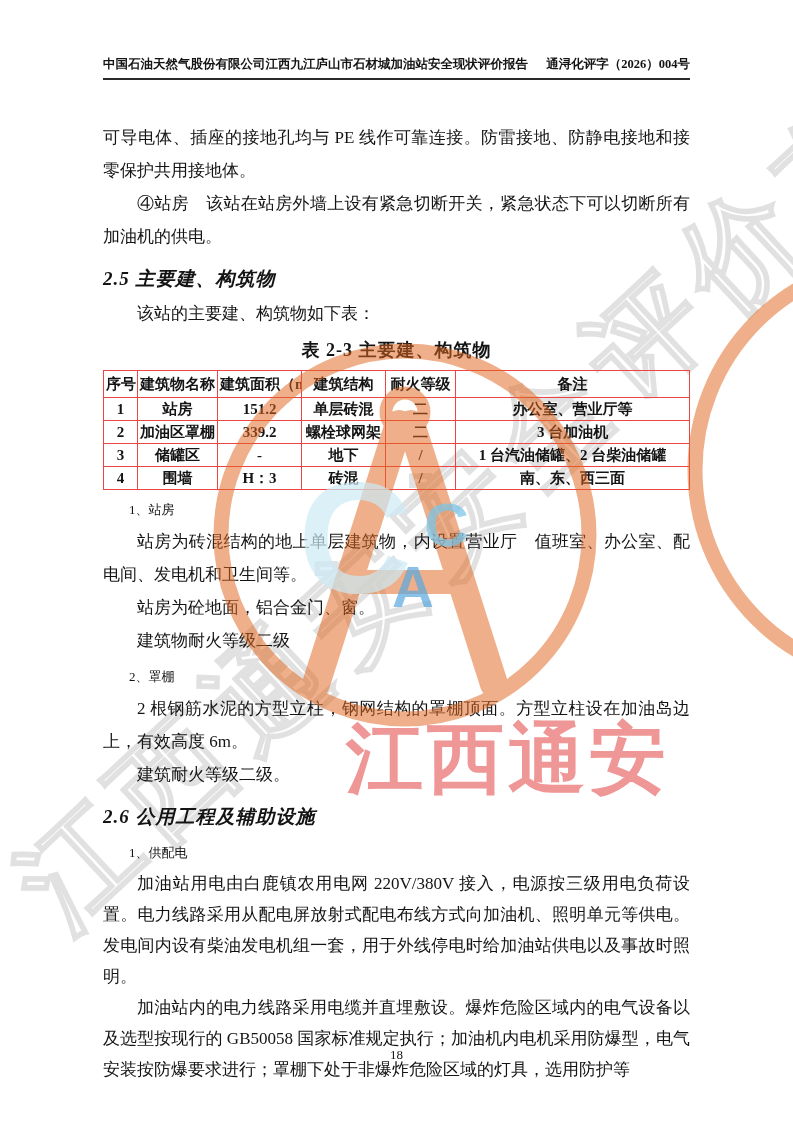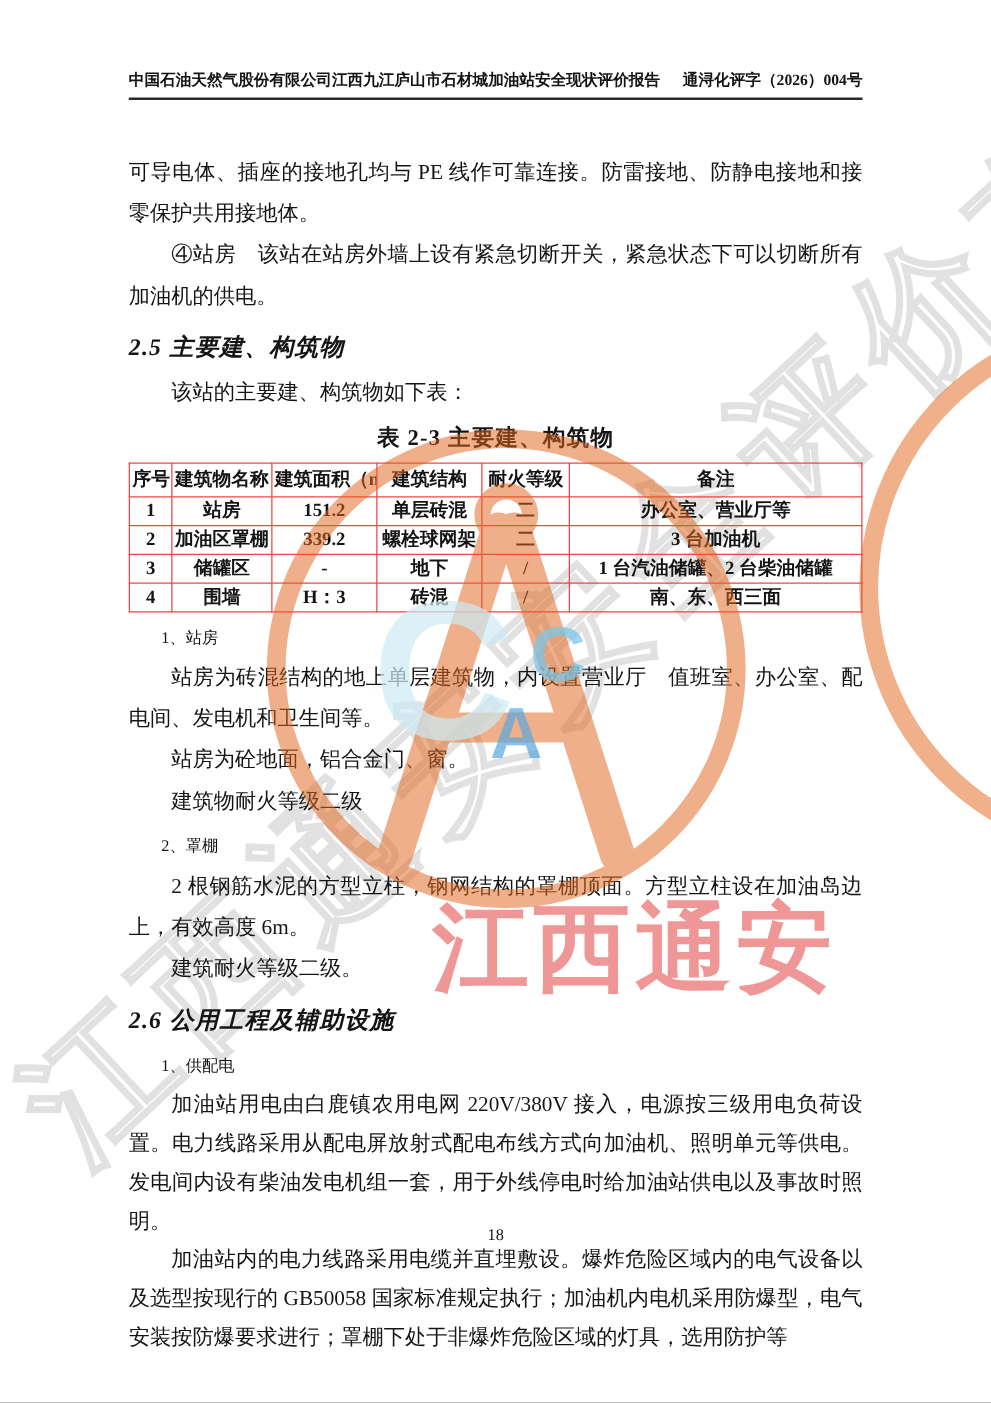--- a/index.html
+++ b/index.html
@@ -16,21 +16,21 @@
   .mt{margin-top:12px;}
   .ind{text-indent:2em;}
   .h-section{font-size:19px;font-weight:bold;font-style:italic;margin:9px 0 2px 0;letter-spacing:1px;}
   .sub-head{font-weight:normal;text-indent:2em;font-size:13px;line-height:31px;margin-top:4px;}
   .tbl-title{font-size:18px;font-weight:bold;text-align:center;margin:4px 0 3px 0;letter-spacing:1px;}
   table.bld{width:100%;border-collapse:collapse;font-size:15px;text-align:center;table-layout:fixed;}
   table.bld th,table.bld td{border:1px solid #ef4444;padding:0 2px;height:22px;line-height:20px;
        font-weight:bold;overflow:hidden;white-space:nowrap;}
   table.bld thead th{height:26px;}
   .tight{line-height:31px;}
-  .footer{position:absolute;left:0;top:980px;width:100%;text-align:center;font-size:13px;z-index:1;}
+  .footer{position:absolute;left:0;top:1047px;width:100%;text-align:center;font-size:13px;z-index:1;}
   
   .wm{position:absolute;pointer-events:none;}
   .wm-diag{
     left:38px;top:828px;z-index:0;opacity:.55;white-space:nowrap;
     font-family:"Liberation Sans","DejaVu Sans",sans-serif;font-weight:bold;
     font-size:115px;letter-spacing:14px;color:transparent;
     -webkit-text-stroke:2px #c9c9c9;
     transform:rotate(-43deg);transform-origin:0 50%;
   }
   .wm-stamp{left:0;top:0;width:793px;height:1122px;z-index:2;opacity:.52;}

